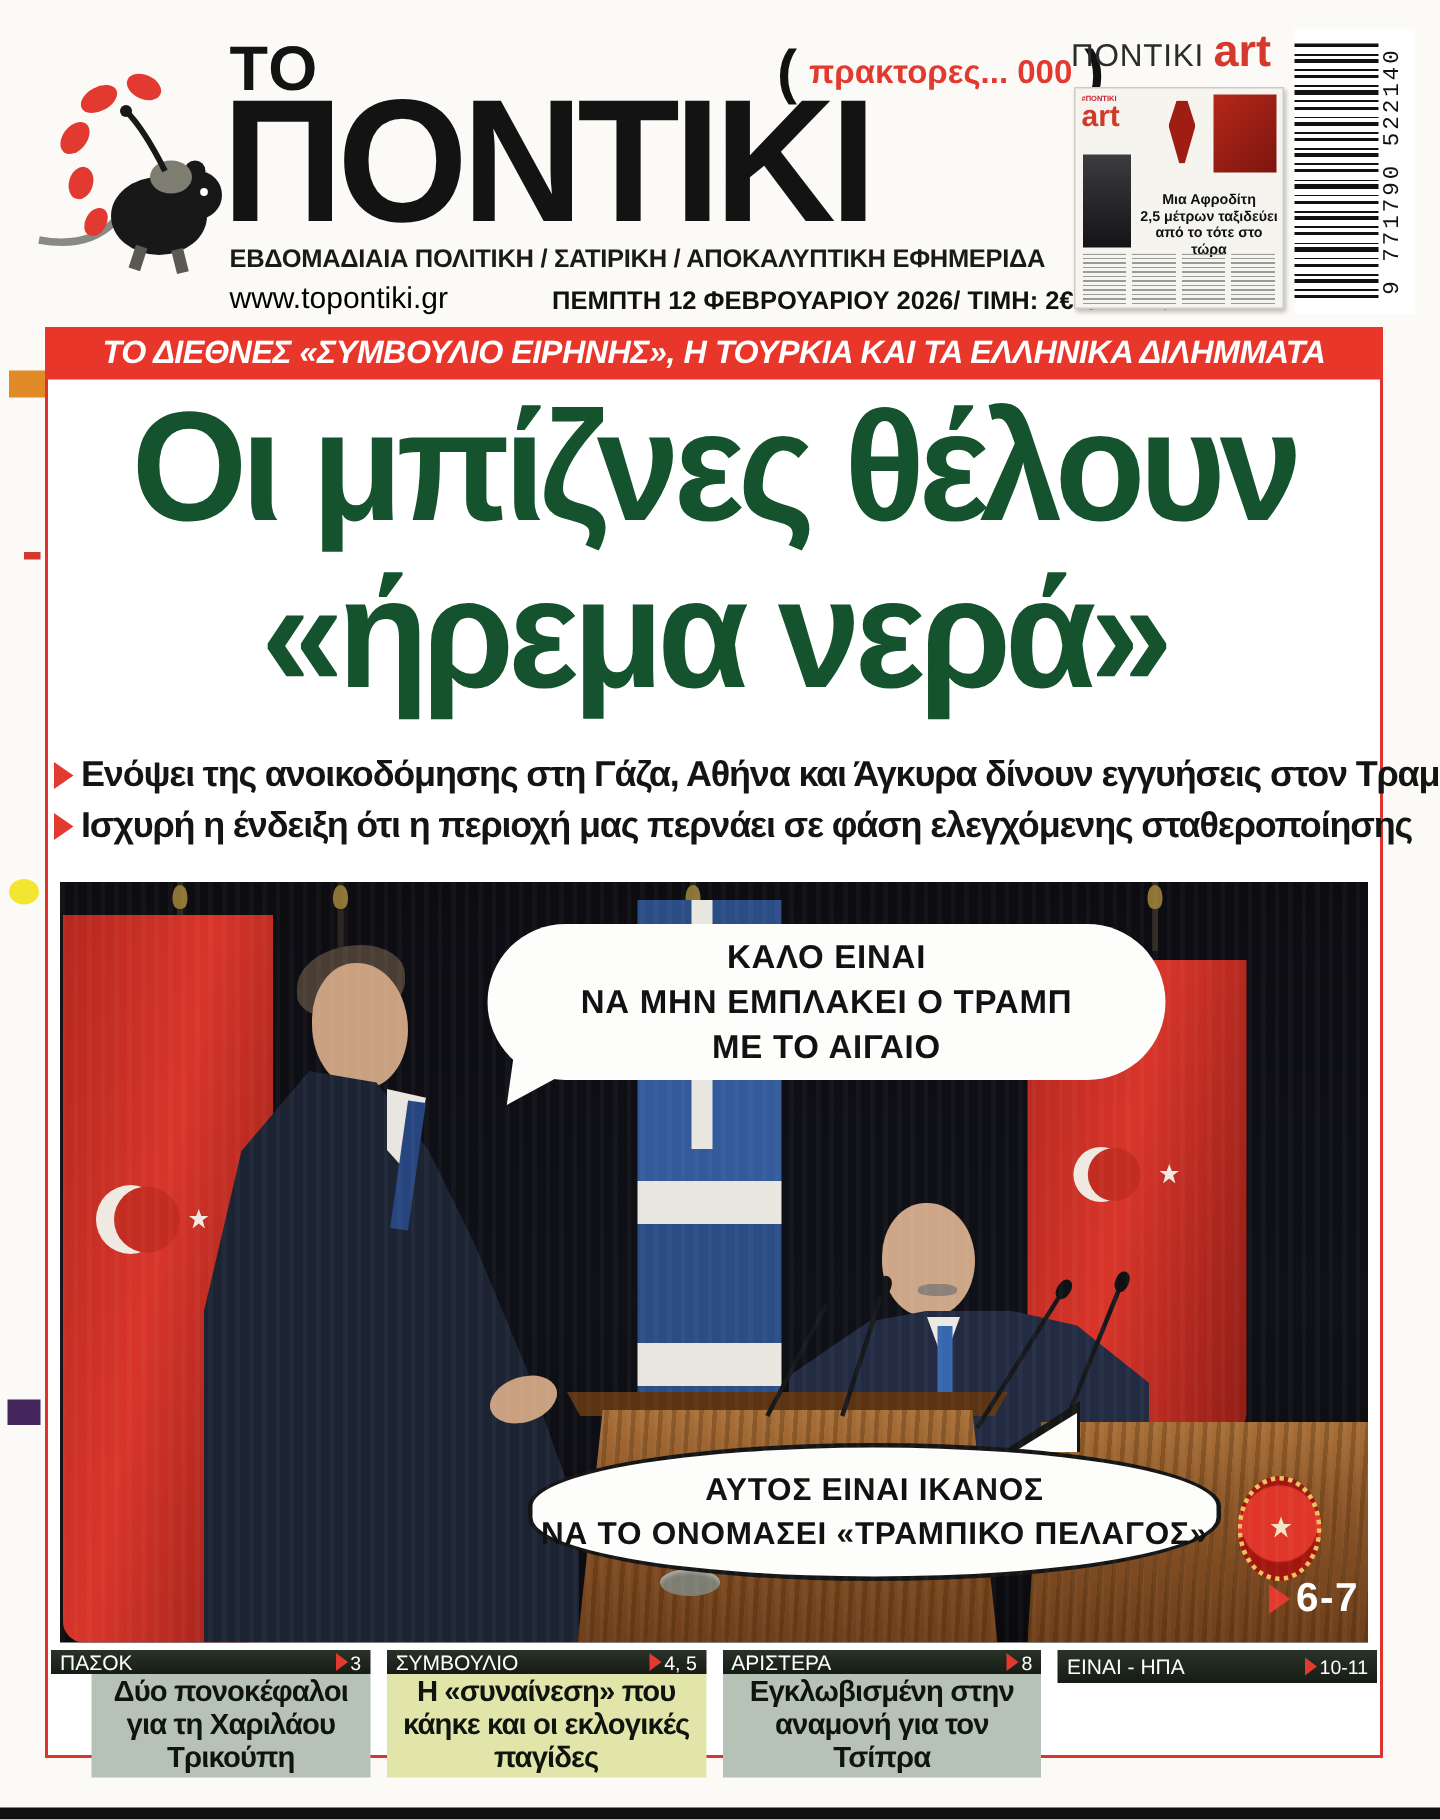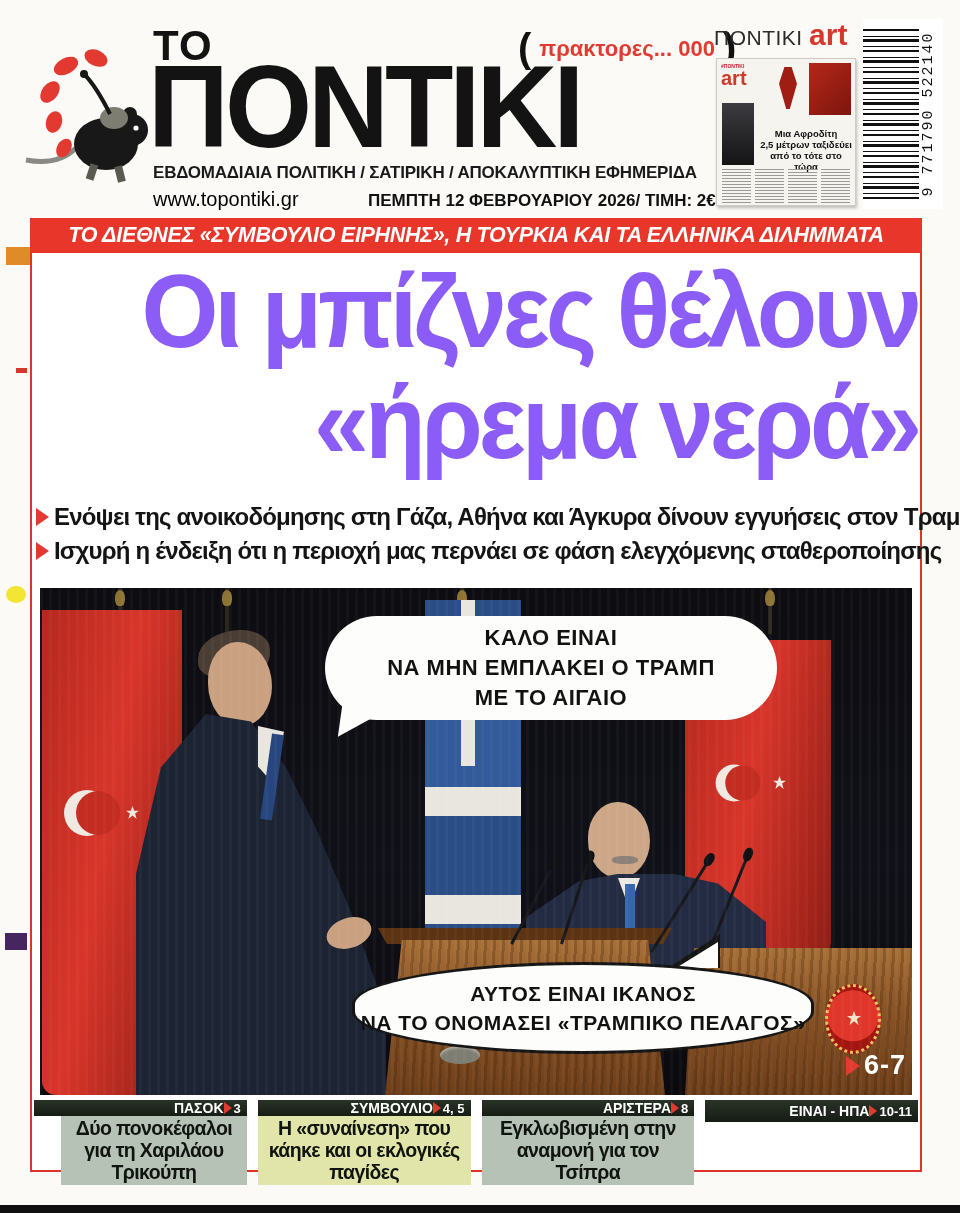--- a/index.html
+++ b/index.html
@@ -42,21 +42,21 @@
   .bar-num { font-size:15px; color:#111; letter-spacing:2px; margin-top:1px; font-family:"Liberation Mono", monospace; }
   .bc06 { position:absolute; left:6px; top:18px; font-size:15px; color:#111; transform:rotate(-90deg); transform-origin:center; font-family:"Liberation Mono", monospace; }
   .bc06bars { position:absolute; left:26px; top:8px; width:34px; height:26px;
     background:repeating-linear-gradient(180deg,#111 0 2px,#fff 2px 4px,#111 4px 7px,#fff 7px 9px); }
 
   
   .red-frame { position:absolute; left:30px; top:218px; width:892px; height:954px; border:2px solid #df342c; background:#fff; }
   .kicker { position:absolute; left:30px; top:218px; width:892px; height:35px; background:#e8362b; color:#fff; display:flex; align-items:center; justify-content:center; font-size:21.5px; font-weight:bold; font-style:italic; white-space:nowrap; letter-spacing:-0.3px; }
 
   
-  .headline { position:absolute; left:34px; top:256px; width:884px; height:240px; text-align:right; color:#8b5cf6; }
+  .headline { position:absolute; left:34px; top:256px; width:884px; height:240px; text-align:center; color:#14532d; }
   .headline .l { font-size:99px; font-weight:bold; letter-spacing:-4px; line-height:1.12; transform:scaleY(1.05); white-space:nowrap; }
 
   
   .bullets { position:absolute; left:36px; top:503px; width:884px; }
   .bullet-row { display:flex; align-items:baseline; margin-bottom:6px; white-space:nowrap; }
   .b-arrow { width:0; height:0; border-top:9px solid transparent; border-bottom:9px solid transparent; border-left:13px solid #e23a30; margin-right:5px; align-self:center; flex:none; }
   .b-text { font-size:24px; font-weight:bold; color:#141414; letter-spacing:-0.8px; }
 
   
   .photo { position:absolute; left:40px; top:588px; width:872px; height:507px; background:linear-gradient(180deg,#0c0c11 0%,#101018 55%,#0a0a0e 100%); overflow:hidden; }
@@ -103,21 +103,21 @@
   .bub2 { left:312px; top:374px; width:462px; height:92px; border-radius:50% / 46%; border:3px solid #151515; display:flex; flex-direction:column; justify-content:center; font-size:21px; line-height:1.4; }
   .bub2-tail-b { position:absolute; left:628px; top:346px; width:0; height:0; border-right:52px solid #151515; border-top:34px solid transparent; }
   .bub2-tail-w { position:absolute; left:636px; top:354px; width:0; height:0; border-right:42px solid #fdfdfb; border-top:26px solid transparent; }
   .pageref { position:absolute; left:806px; top:462px; display:flex; align-items:center; }
   .pr-arrow { width:0; height:0; border-top:10px solid transparent; border-bottom:10px solid transparent; border-left:14px solid #e23a30; margin-right:4px; }
   .pr-num { font-size:27px; font-weight:bold; color:#fff; letter-spacing:1px; }
 
   
   .teasers { position:absolute; left:34px; top:1100px; width:884px; height:66px; display:flex; gap:11px; }
   .teaser { flex:1; display:flex; flex-direction:column; }
-  .t-head { height:22px; background:linear-gradient(180deg,#2a3328,#151c14); color:#fff; display:flex; align-items:center; justify-content:flex-end; padding:0 6px; font-size:14px; font-weight:bold; }
+  .t-head { height:22px; background:linear-gradient(180deg,#2a3328,#151c14); color:#fff; display:flex; align-items:center; justify-content:space-between; padding:0 6px; font-size:14px; font-weight:normal; }
   .t-pg { display:flex; align-items:center; font-size:13px; }
   .t-pg .pa { width:0; height:0; border-top:6px solid transparent; border-bottom:6px solid transparent; border-left:8px solid #e23a30; margin-right:2px; }
   .t-body { flex:1; display:flex; align-items:center; justify-content:center; text-align:center; font-size:19.5px; font-weight:bold; color:#10140f; line-height:1.12; letter-spacing:-0.6px; padding:2px 4px; }
 
   
   .mark { position:absolute; }
   .bottom-bar { position:absolute; left:0; top:1205px; width:960px; height:8px; background:#101010; }
 </style>
 </head>
 <body>

